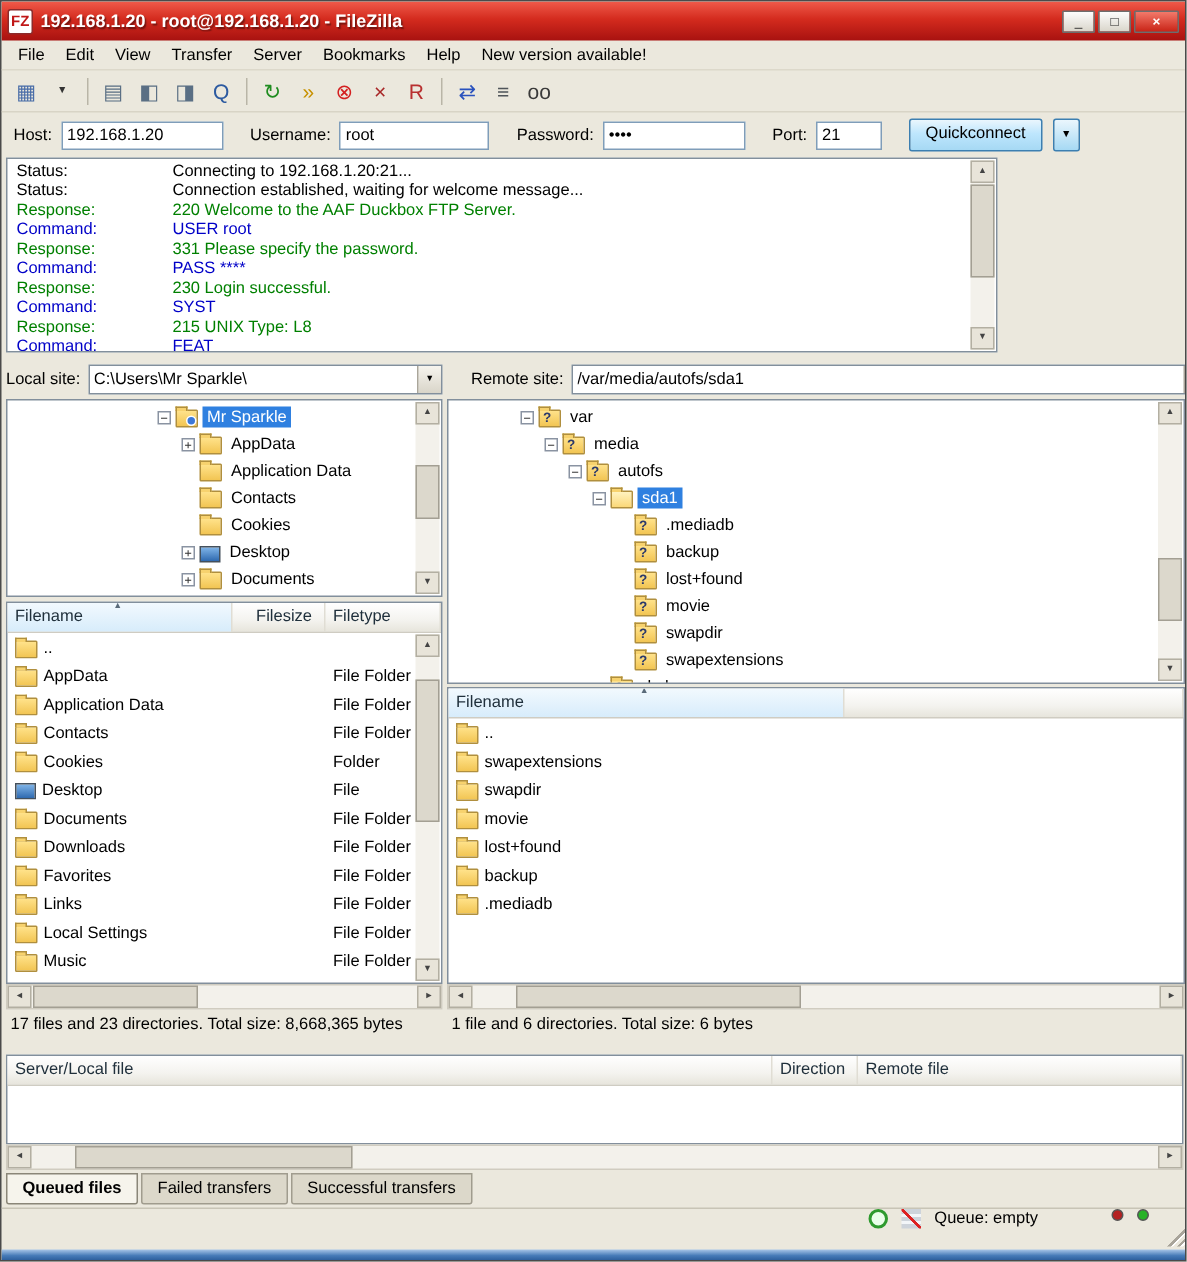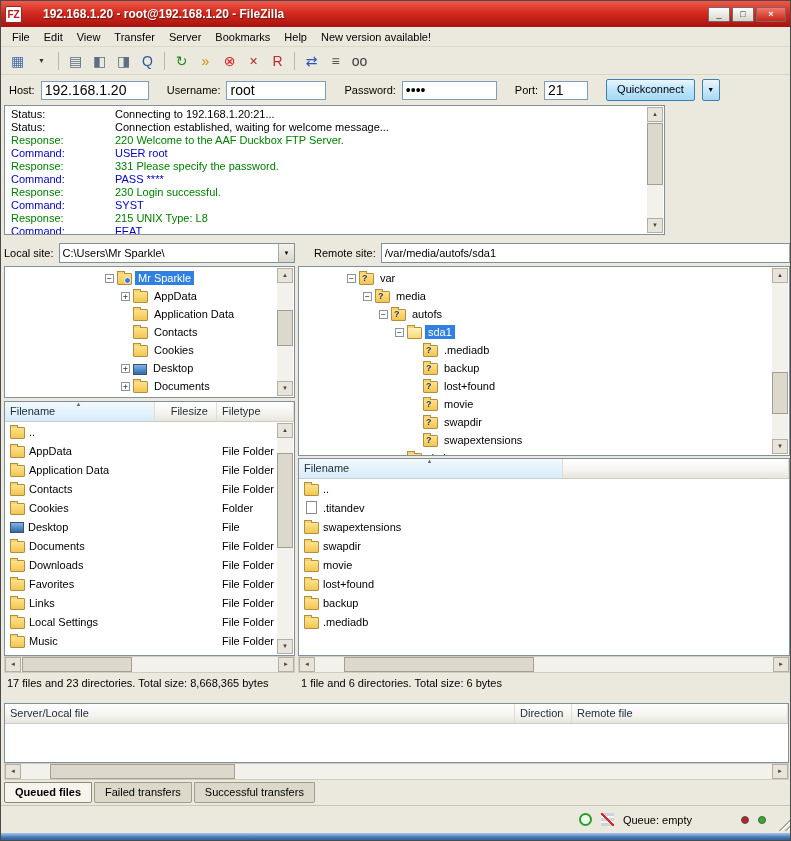--- a/index.html
+++ b/index.html
@@ -5,37 +5,37 @@
   html,body{margin:0;padding:0;background:#8a8a8a;}
   *{box-sizing:border-box;}
   .win{position:relative;width:791px;height:841px;background:#ebe8dd;overflow:hidden;
        border:1px solid #4a4a4a;font-family:"Liberation Sans",sans-serif;font-size:11px;color:#000;}
   
   .titlebar{position:absolute;top:0;left:0;right:0;height:26px;display:flex;align-items:center;gap:5px;
     padding:0 4px;background:linear-gradient(180deg,#ef5a4a 0%,#d42b1e 45%,#a81210 100%);}
   .fz-logo{width:17px;height:17px;background:#fff;border:1px solid #8d2b2b;border-radius:2px;
     color:#c01818;font-weight:bold;font-size:10px;line-height:15px;text-align:center;flex:none;}
   .title-text{flex:1;color:#fff;font-weight:bold;font-size:12px;white-space:nowrap;overflow:hidden;
-    text-shadow:1px 1px 1px rgba(0,0,0,.45);margin-left:16px;}
+    text-shadow:1px 1px 1px rgba(0,0,0,.45);}
   .winbtns{display:flex;gap:2px;flex:none;}
   .wbtn{width:22px;height:15px;border:1px solid #6d6d6d;border-radius:1px;text-align:center;
     font-size:9px;line-height:13px;background:linear-gradient(#fdfdfd,#d9d5ca);color:#222;}
   .wbtn.close{width:30px;background:linear-gradient(#f2796a,#c92417);color:#fff;font-weight:bold;}
   
   .menubar{position:absolute;top:26px;left:0;right:0;height:20px;display:flex;align-items:center;
     padding-left:4px;border-bottom:1px solid #dcd8ca;}
   .menu-item{padding:2px 7px;white-space:nowrap;}
   .toolbar{position:absolute;top:46px;left:0;right:0;height:28px;display:flex;align-items:center;
     padding-left:5px;gap:1px;border-bottom:1px solid #d8d4c6;}
   .tbtn{min-width:23px;height:22px;display:flex;align-items:center;justify-content:center;border:1px solid transparent;border-radius:2px;}
   .tbtn .glyph{font-size:14px;line-height:14px;}
   .tsep{width:1px;height:18px;background:#b9b5a7;margin:0 4px;}
   
   .quickbar{position:absolute;top:74px;left:0;right:0;height:30px;display:flex;align-items:center;padding-left:8px;gap:6px;}
-  .qinput{height:19px;border:1px solid #7f9db9;background:#fff;font-family:"Liberation Sans",sans-serif;font-size:14px;padding:1px 3px;}
+  .qinput{height:19px;border:1px solid #7f9db9;background:#fff;font-family:"Liberation Sans",sans-serif;font-size:11px;padding:1px 3px;}
   .qbtn{height:22px;padding:3px 10px 0;border:1px solid #3c7fb1;border-radius:2px;
     background:linear-gradient(#eaf6fd,#bee6fd 45%,#a6d9f4);}
   .qbtn-arrow{width:18px;height:22px;border:1px solid #3c7fb1;border-radius:2px;margin-left:1px;
     background:linear-gradient(#eaf6fd,#a6d9f4);font-size:7px;line-height:20px;text-align:center;}
   
   .logpane{position:absolute;left:3px;top:104px;width:661px;height:130px;background:#fff;
     border:1px solid #828f9c;overflow:hidden;padding:2px 20px 0 6px;}
   .logline{height:13px;line-height:13px;white-space:nowrap;}
   .loglabel{display:inline-block;width:104px;}
   .logline.status{color:#000;}
@@ -105,21 +105,21 @@
   #remote-status{left:300px;}
   
   #queue-box{position:absolute;left:3px;top:702px;width:785px;height:60px;background:#fff;border:1px solid #828f9c;}
   .qbody{height:38px;}
   
   #tabs{position:absolute;left:3px;top:781px;height:22px;display:flex;gap:2px;align-items:flex-start;}
   .tab{height:21px;padding:3px 10px 0;border:1px solid #a09c8e;background:#dcd8ca;border-radius:0 0 2px 2px;}
   .tab.active{background:#f6f4ec;border-color:#8a8678;font-weight:bold;}
   
   .statusbar{position:absolute;left:0;top:804px;width:791px;height:28px;border-top:1px solid #c8c4b6;
-    display:flex;align-items:center;justify-content:flex-end;gap:9px;padding-right:26px;}
+    display:flex;align-items:flex-start;justify-content:flex-end;gap:9px;padding-right:26px;}
   .sb-speed{width:13px;height:13px;border-radius:50%;border:2px solid #2e9a2e;background:#eaffea;flex:none;}
   .sb-compare{width:13px;height:13px;flex:none;position:relative;
     background:repeating-linear-gradient(#cdd3da 0 3px,#f2f5f8 3px 5px);}
   .sb-compare::after{content:"";position:absolute;inset:0;
     background:linear-gradient(45deg,transparent 44%,#d22 44% 56%,transparent 56%);}
   .queue-text{margin-right:14px;}
   .led{width:8px;height:8px;border-radius:50%;border:1px solid #555;flex:none;}
   .led.red{background:#b42222;margin-left:26px;}
   .led.green{background:#28b228;}
   .grip{position:absolute;right:2px;bottom:2px;width:13px;height:13px;
@@ -482,26 +482,20 @@
     </div>
     <div id="remote-rows">
         <div class="lrow">
           <span class="cell" style="width: 264px;">
             <span class="ficon folder"></span>
             <span>..</span>
           </span>
         </div>
         <div class="lrow">
           <span class="cell" style="width: 264px;">
-            <span class="ficon file"></span>
-            <span>.titandev</span>
-          </span>
-        </div>
-        <div class="lrow">
-          <span class="cell" style="width: 264px;">
             <span class="ficon folder"></span>
             <span>swapextensions</span>
           </span>
         </div>
         <div class="lrow">
           <span class="cell" style="width: 264px;">
             <span class="ficon folder"></span>
             <span>swapdir</span>
           </span>
         </div>

